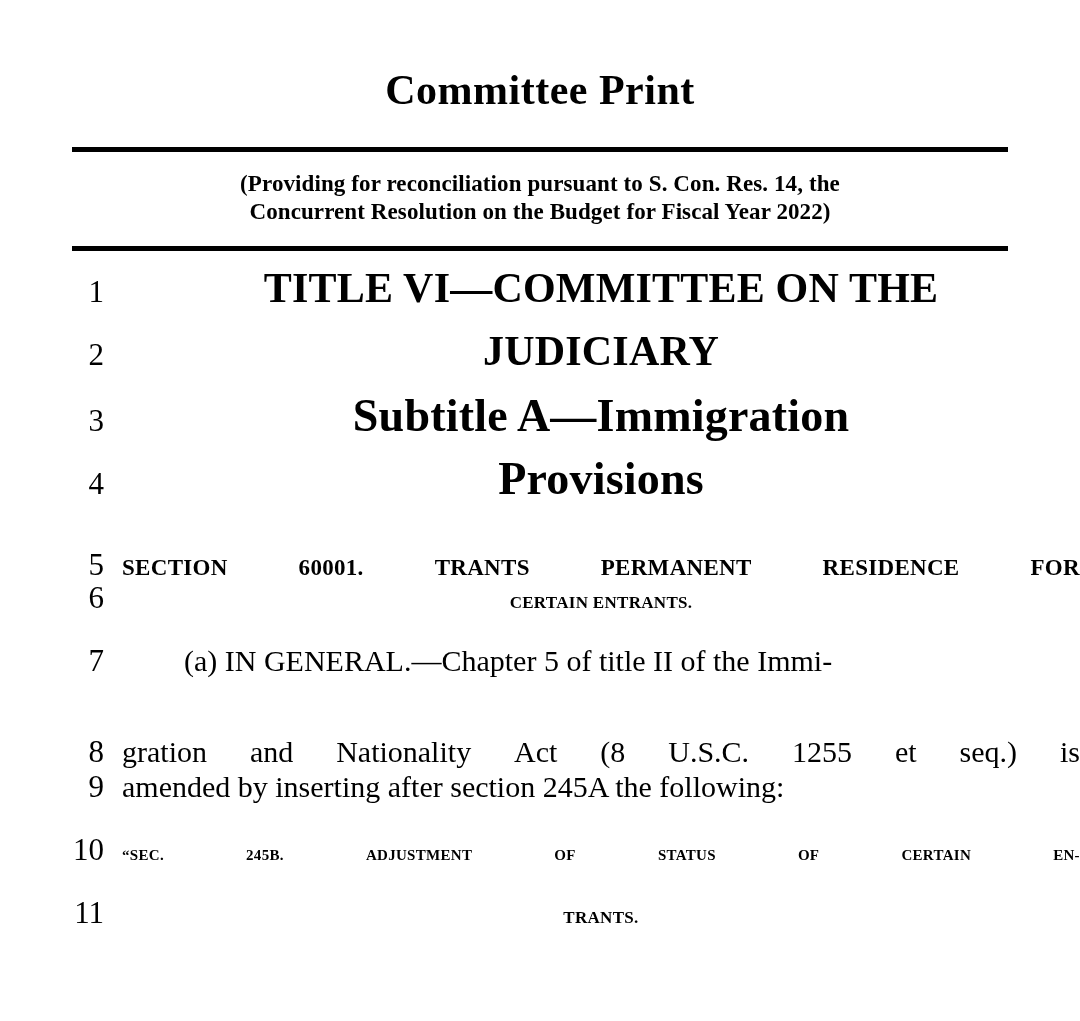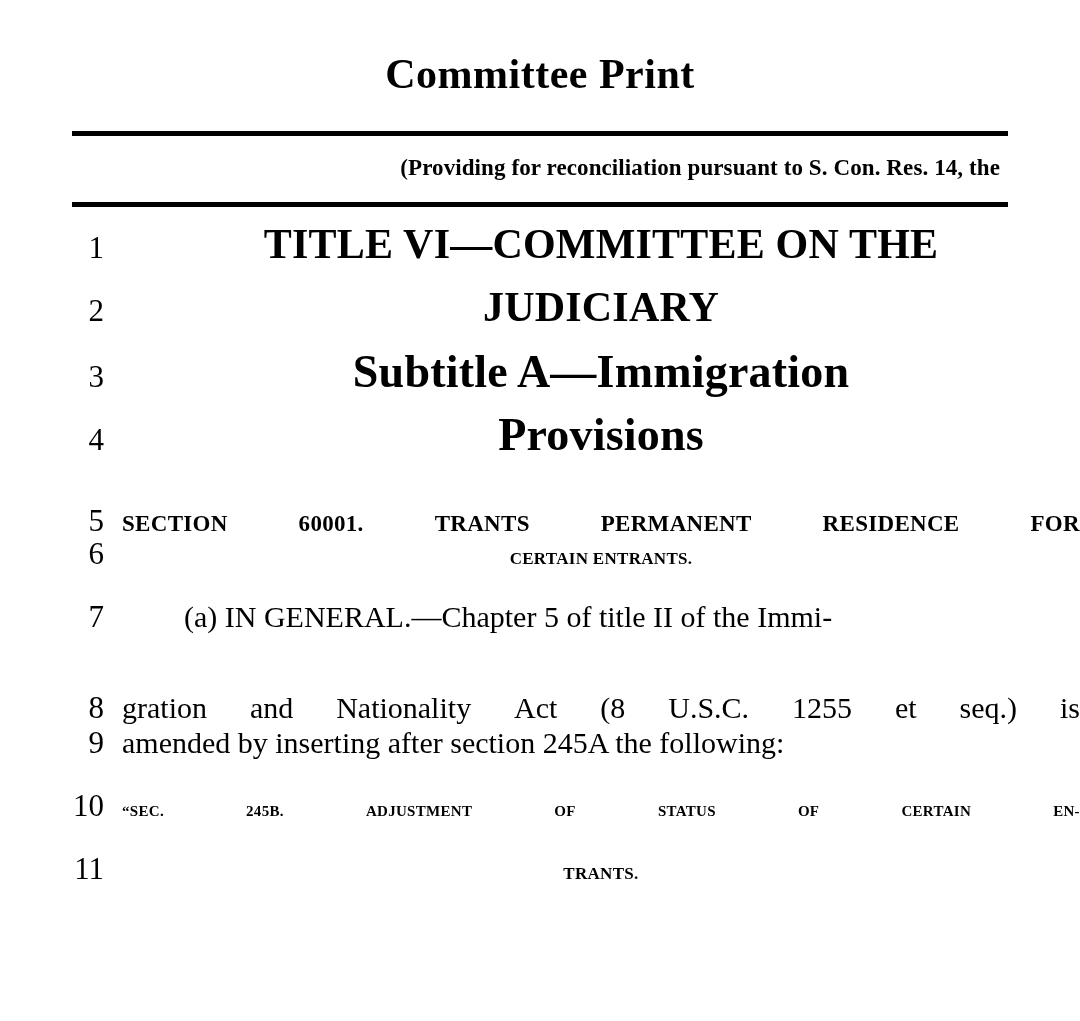--- a/index.html
+++ b/index.html
@@ -22,31 +22,31 @@
   }
 
   
   .doc-title {
     text-align: center;
     font-family: "Liberation Serif", serif;
     font-weight: bold;
     font-size: 42px;
     letter-spacing: 0.5px;
     margin: 0;
-    padding-top: 50px;
+    padding-top: 66px;
   }
 
   .rule {
     border: none;
     border-top: 5px solid #000;
     margin: 33px 72px 0 72px;
   }
 
   .subtitle-block {
-    text-align: right;
+    text-align: center;
     font-weight: bold;
     font-size: 23px;
     line-height: 1.22;
     margin: 18px 80px 0 80px;
     letter-spacing: 0.1px;
   }
 
   .rule2 {
     border: none;
     border-top: 5px solid #000;
@@ -144,20 +144,21 @@
 <body>
 
 <div class="page">
 
   <h1 class="doc-title">Committee Print</h1>
 
   <hr class="rule">
 
   <div class="subtitle-block">
     <div>(Providing for reconciliation pursuant to S. Con. Res. 14, the</div>
+    <div>Concurrent Resolution on the Budget for Fiscal Year 2022)</div>
   </div>
 
   <hr class="rule2">
 
   <div class="body-area">
 
     <div class="line">
       <div class="lineno">1</div>
       <div class="ltext">
         <div class="big-head">TITLE VI—COMMITTEE ON THE</div>

